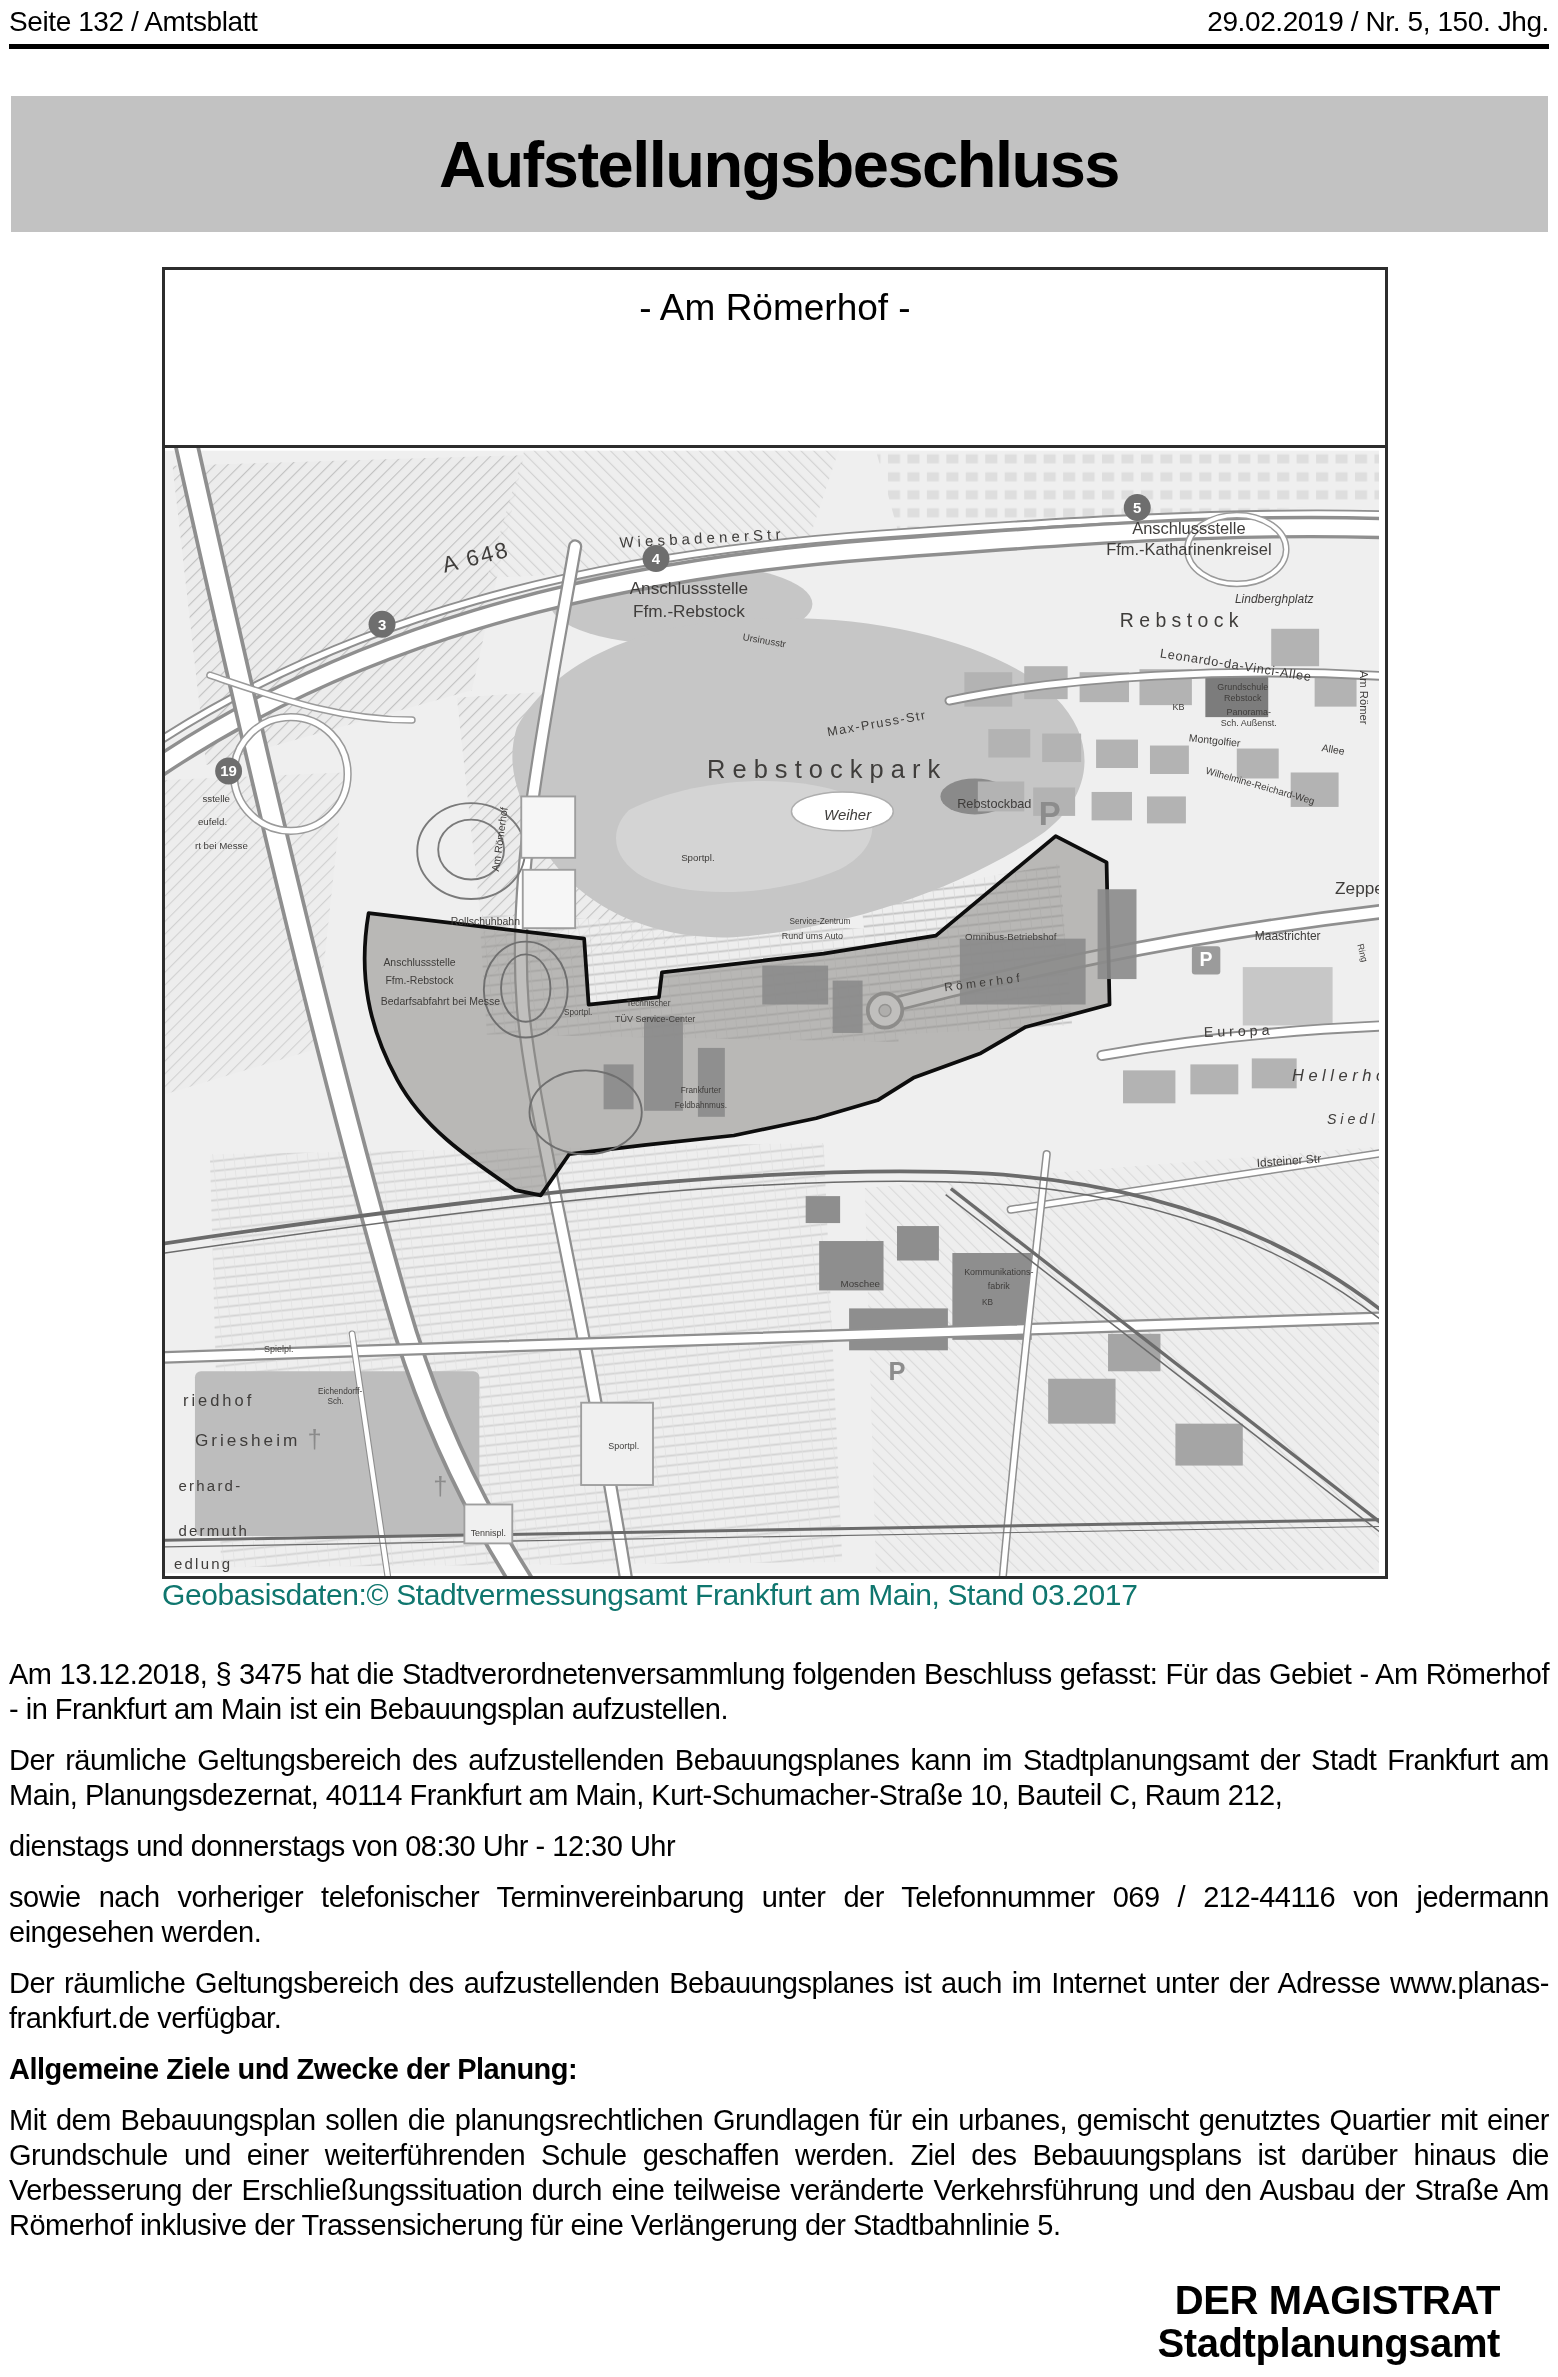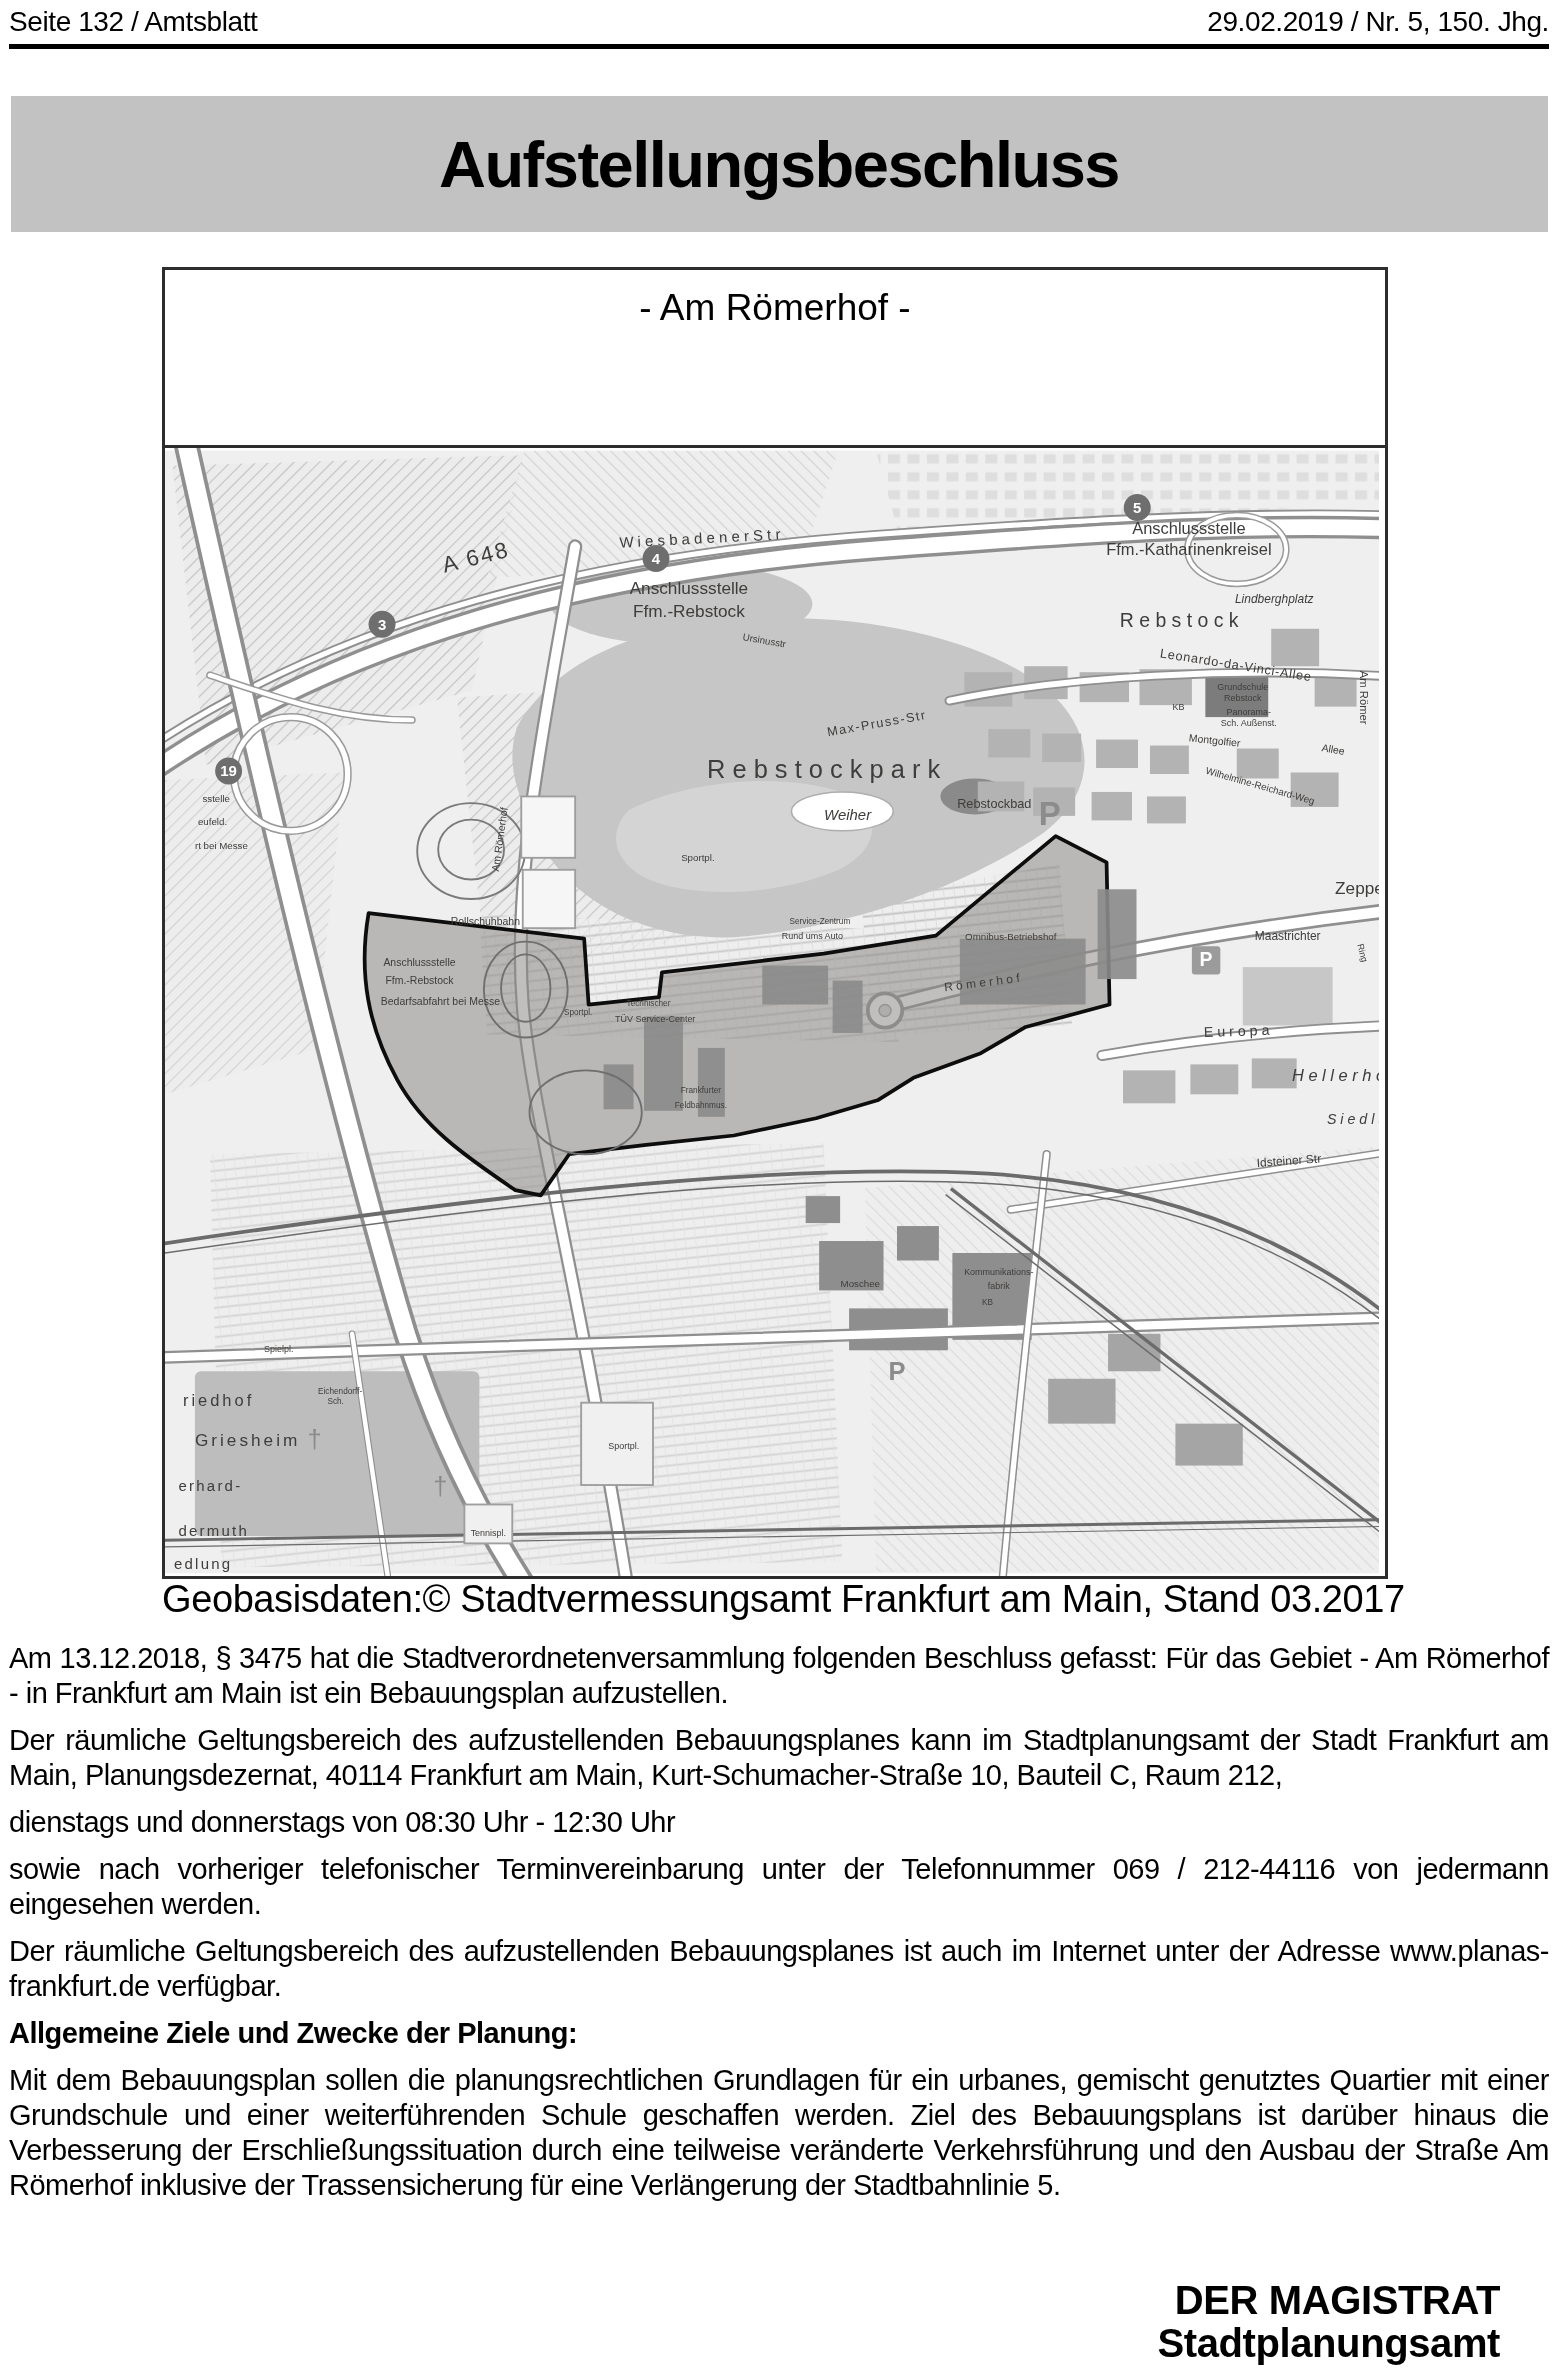--- a/index.html
+++ b/index.html
@@ -10,24 +10,24 @@
   .rule{position:absolute;top:44px;left:9px;right:9px;height:4.5px;background:#000;}
   .banner{position:absolute;top:96px;left:10.5px;right:10.5px;height:136px;background:#c2c2c2;
           display:flex;align-items:center;justify-content:center;}
   .banner span{font-size:65px;font-weight:bold;letter-spacing:-1.5px;}
   .figure{position:absolute;top:267px;left:162px;width:1220px;border:3px solid #2d2d2d;}
   .figtitle{height:158px;border-bottom:3px solid #2d2d2d;text-align:center;background:#fff;}
   .figtitle .t1{font-size:53px;letter-spacing:0.4px;margin-top:25.6px;}
   .figtitle .t2{font-size:37px;margin-top:17px;}
   svg{display:block;}
   svg text{font-family:"Liberation Sans",sans-serif;}
-  .caption{position:absolute;top:1578px;left:162px;font-size:38px;color:#000000;letter-spacing:-0.4px;}
+  .caption{position:absolute;top:1578px;left:162px;font-size:30px;color:#0f766e;letter-spacing:-0.4px;}
   .bodytext{position:absolute;top:1641px;left:9px;width:1540px;font-size:29px;line-height:35px;
             letter-spacing:-0.5px;text-align:justify;}
-  .bodytext p{margin:0 0 12px 0;}
+  .bodytext p{margin:16px 0 12px 0;}
   .bodytext p.head{font-weight:bold;}
   .signature{position:absolute;top:2279px;right:58px;text-align:right;font-weight:bold;
              font-size:40px;line-height:43px;letter-spacing:-0.4px;}
 </style>
 </head>
 <body>
 
 <div class="page">
 
   <div class="header">

